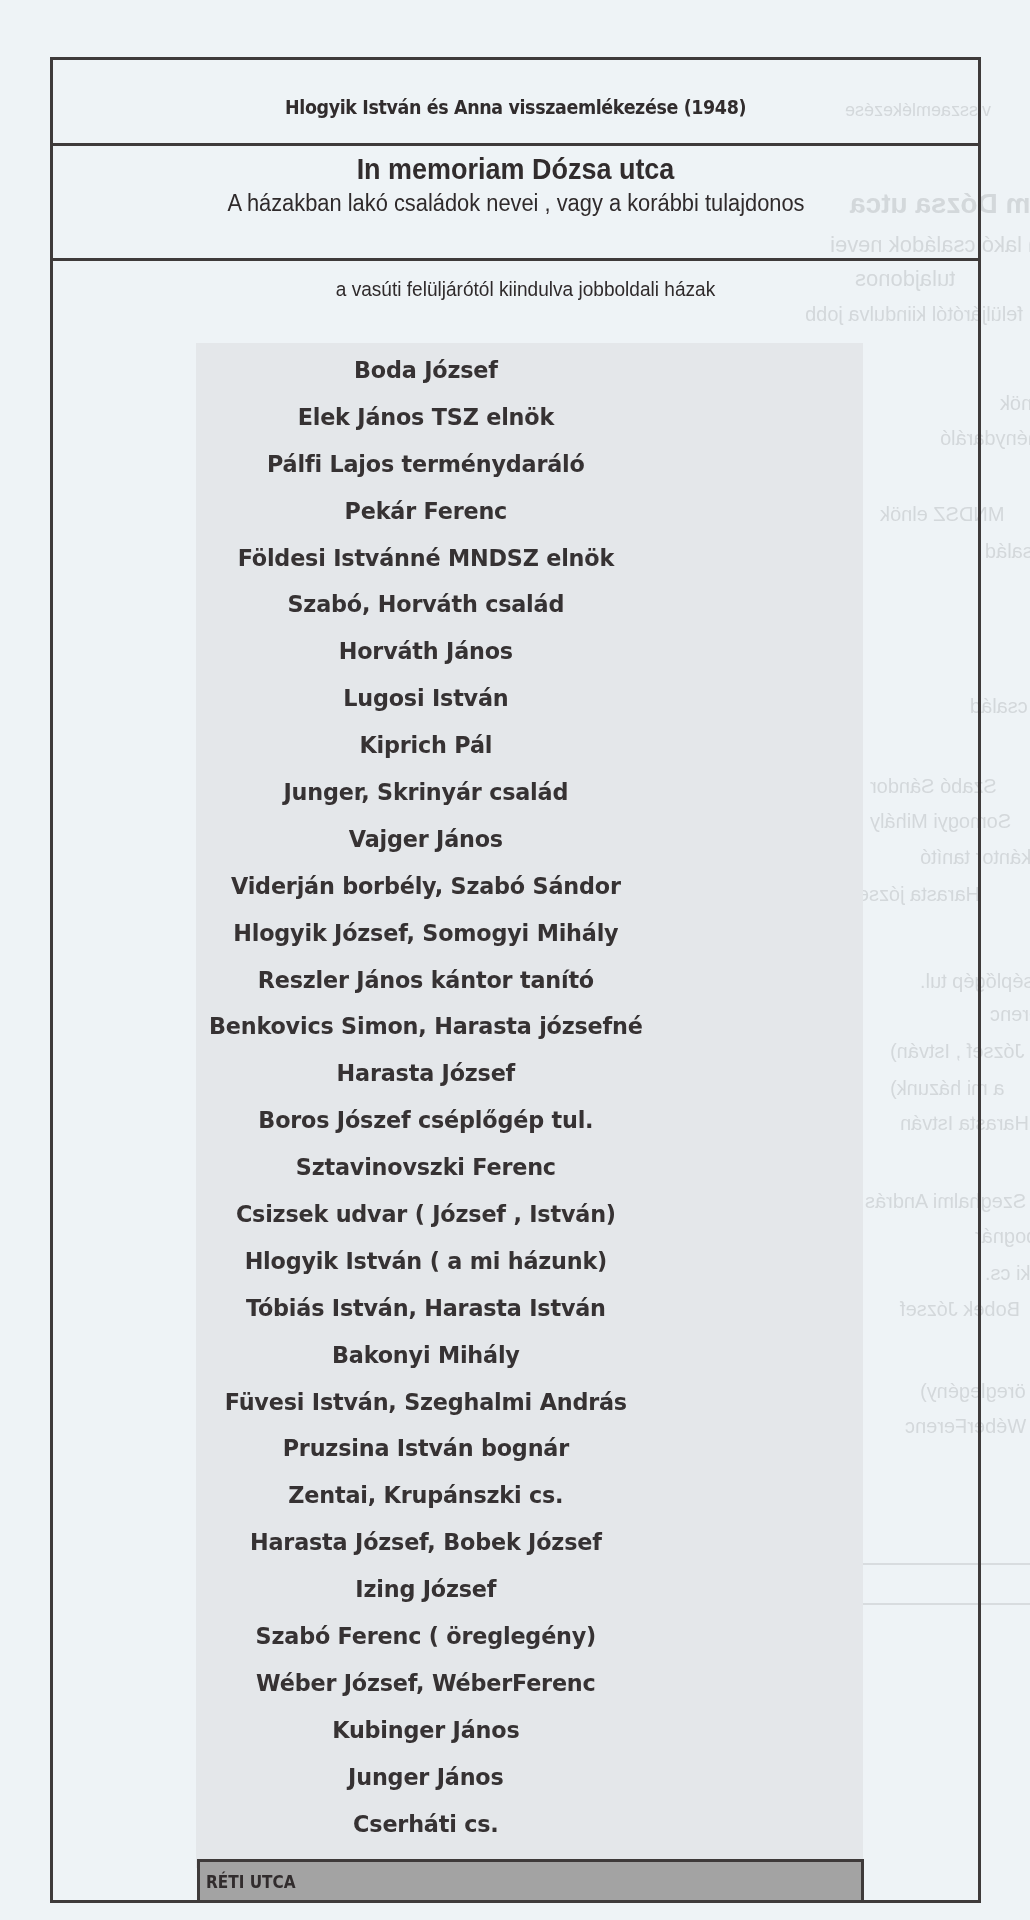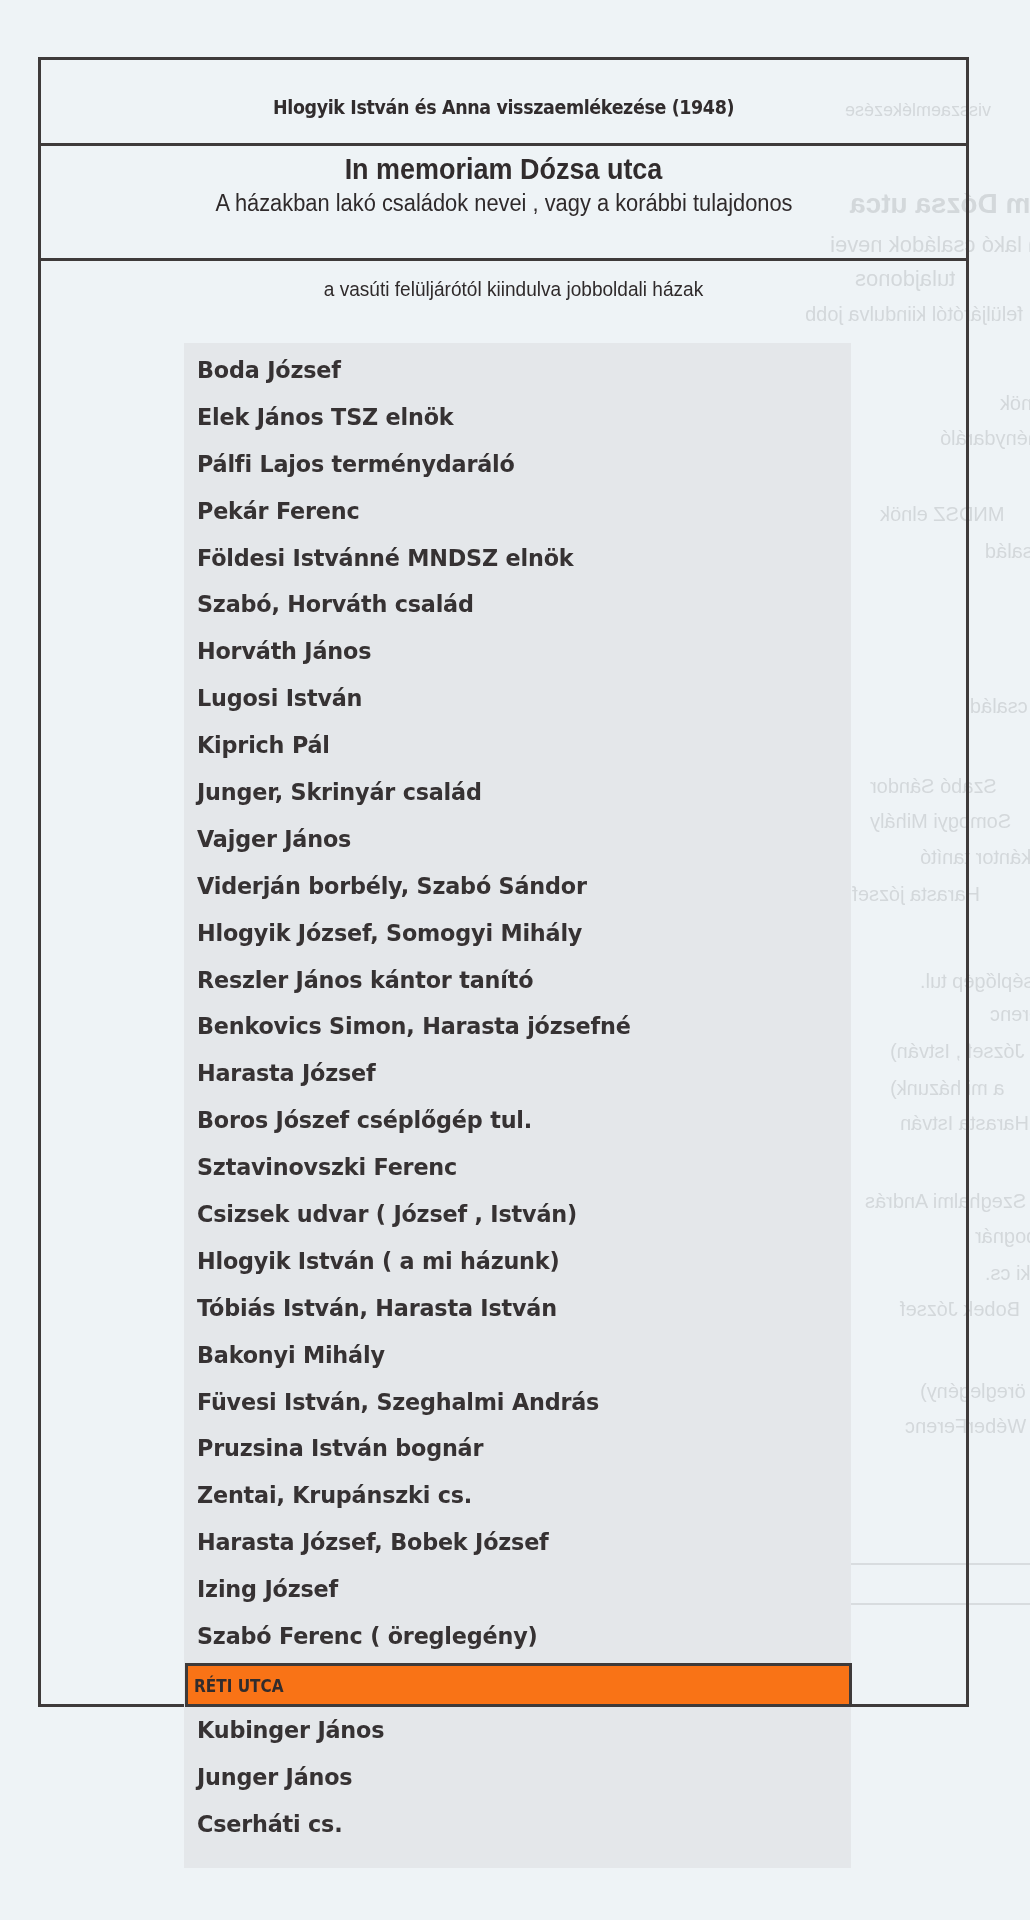--- a/index.html
+++ b/index.html
@@ -19,24 +19,24 @@
     position: absolute;
     color: #c9cdd0;
     font-family: "Liberation Sans", sans-serif;
     white-space: nowrap;
     transform: scaleX(-1);
     opacity: 0.7;
     pointer-events: none;
   }
   .outer-box {
     position: absolute;
-    left: 38px;
+    left: 50px;
     top: 57px;
     width: 931px;
-    height: 1650px;
+    height: 1846px;
     border: 3px solid #3e3a3a;
     box-sizing: border-box;
   }
   .row-header {
     position: absolute;
     left: 0;
     top: 0;
     width: 100%;
     height: 86px;
     border-bottom: 3px solid #3e3a3a;
@@ -112,20 +112,21 @@
     height: 1525px;
     background: #e4e7ea;
   }
   .list-items {
     position: absolute;
     left: 146px;
     top: 94px;
     margin: 0;
     padding: 0;
     list-style: none;
+    text-align: center;
   }
   .list-items li {
     height: 46.9px;
     line-height: 30px;
     font-family: "DejaVu Sans", sans-serif;
     font-weight: bold;
     font-size: 23px;
     color: #363233;
     white-space: nowrap;
     letter-spacing: -0.2px;
@@ -133,21 +134,21 @@
     transform-origin: left center;
   }
   .next-street {
     position: absolute;
     left: 134px;
     bottom: -3px;
     width: 667px;
     height: 44px;
     border: 3px solid #3e3a3a;
     box-sizing: border-box;
-    background: #f97316;
+    background: #a3a3a3;
     display: flex;
     align-items: center;
   }
   .next-street span {
     font-family: "DejaVu Sans", sans-serif;
     font-weight: bold;
     font-size: 18px;
     color: #312c2d;
     margin-left: 6px;
     transform: scaleX(0.85);

